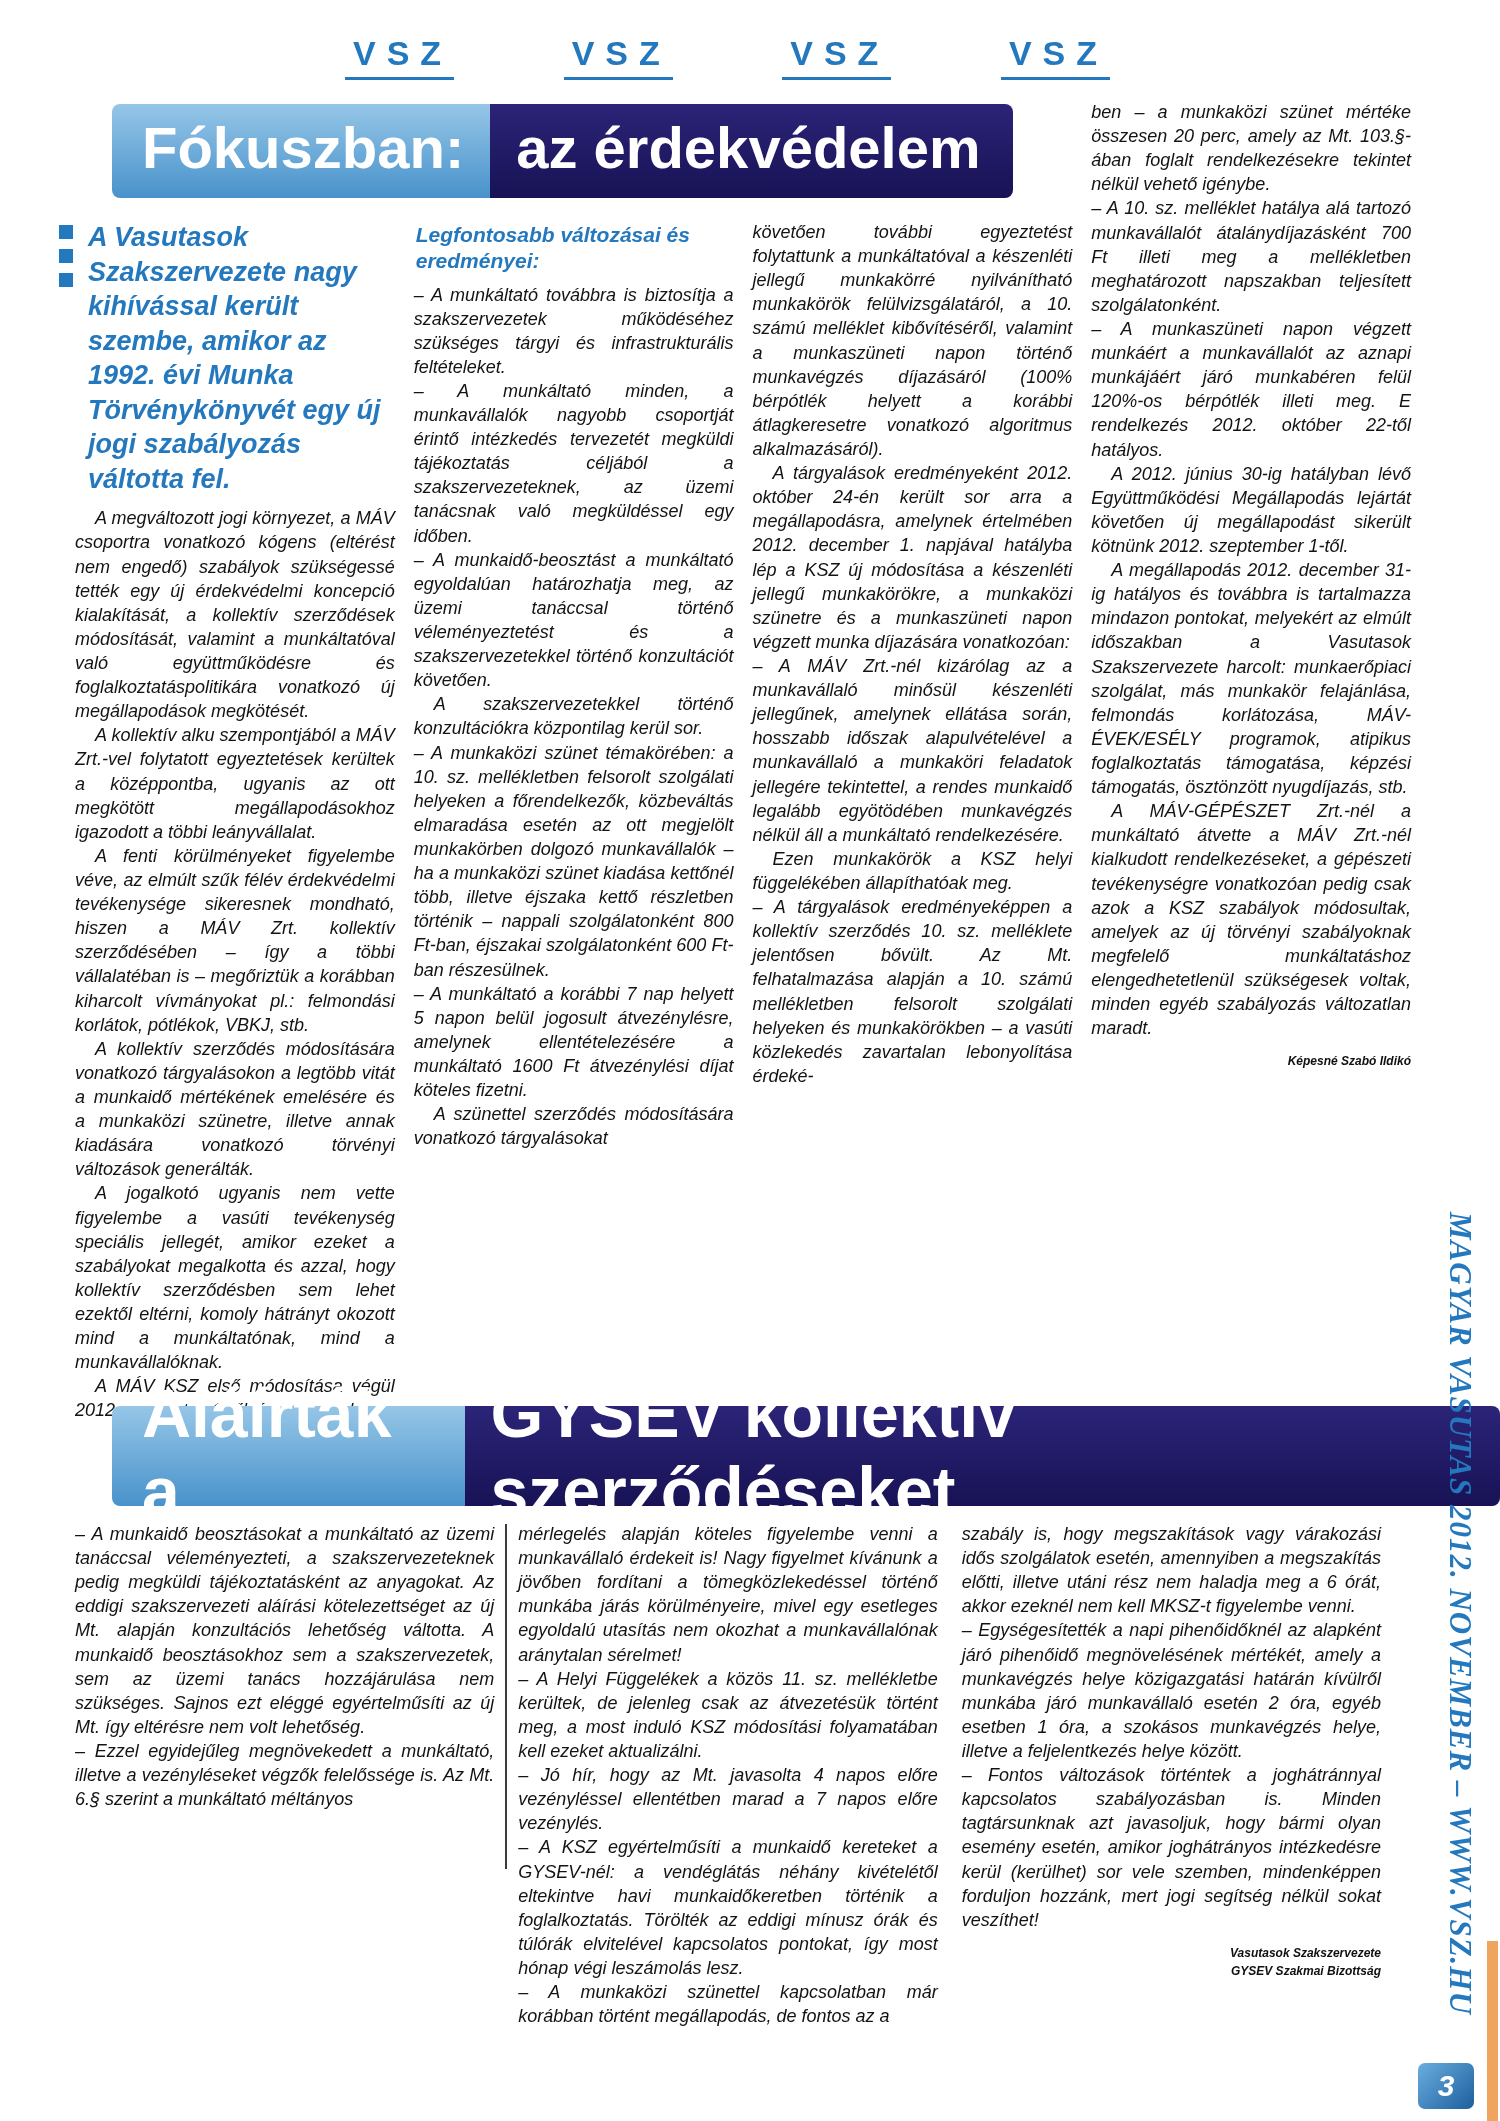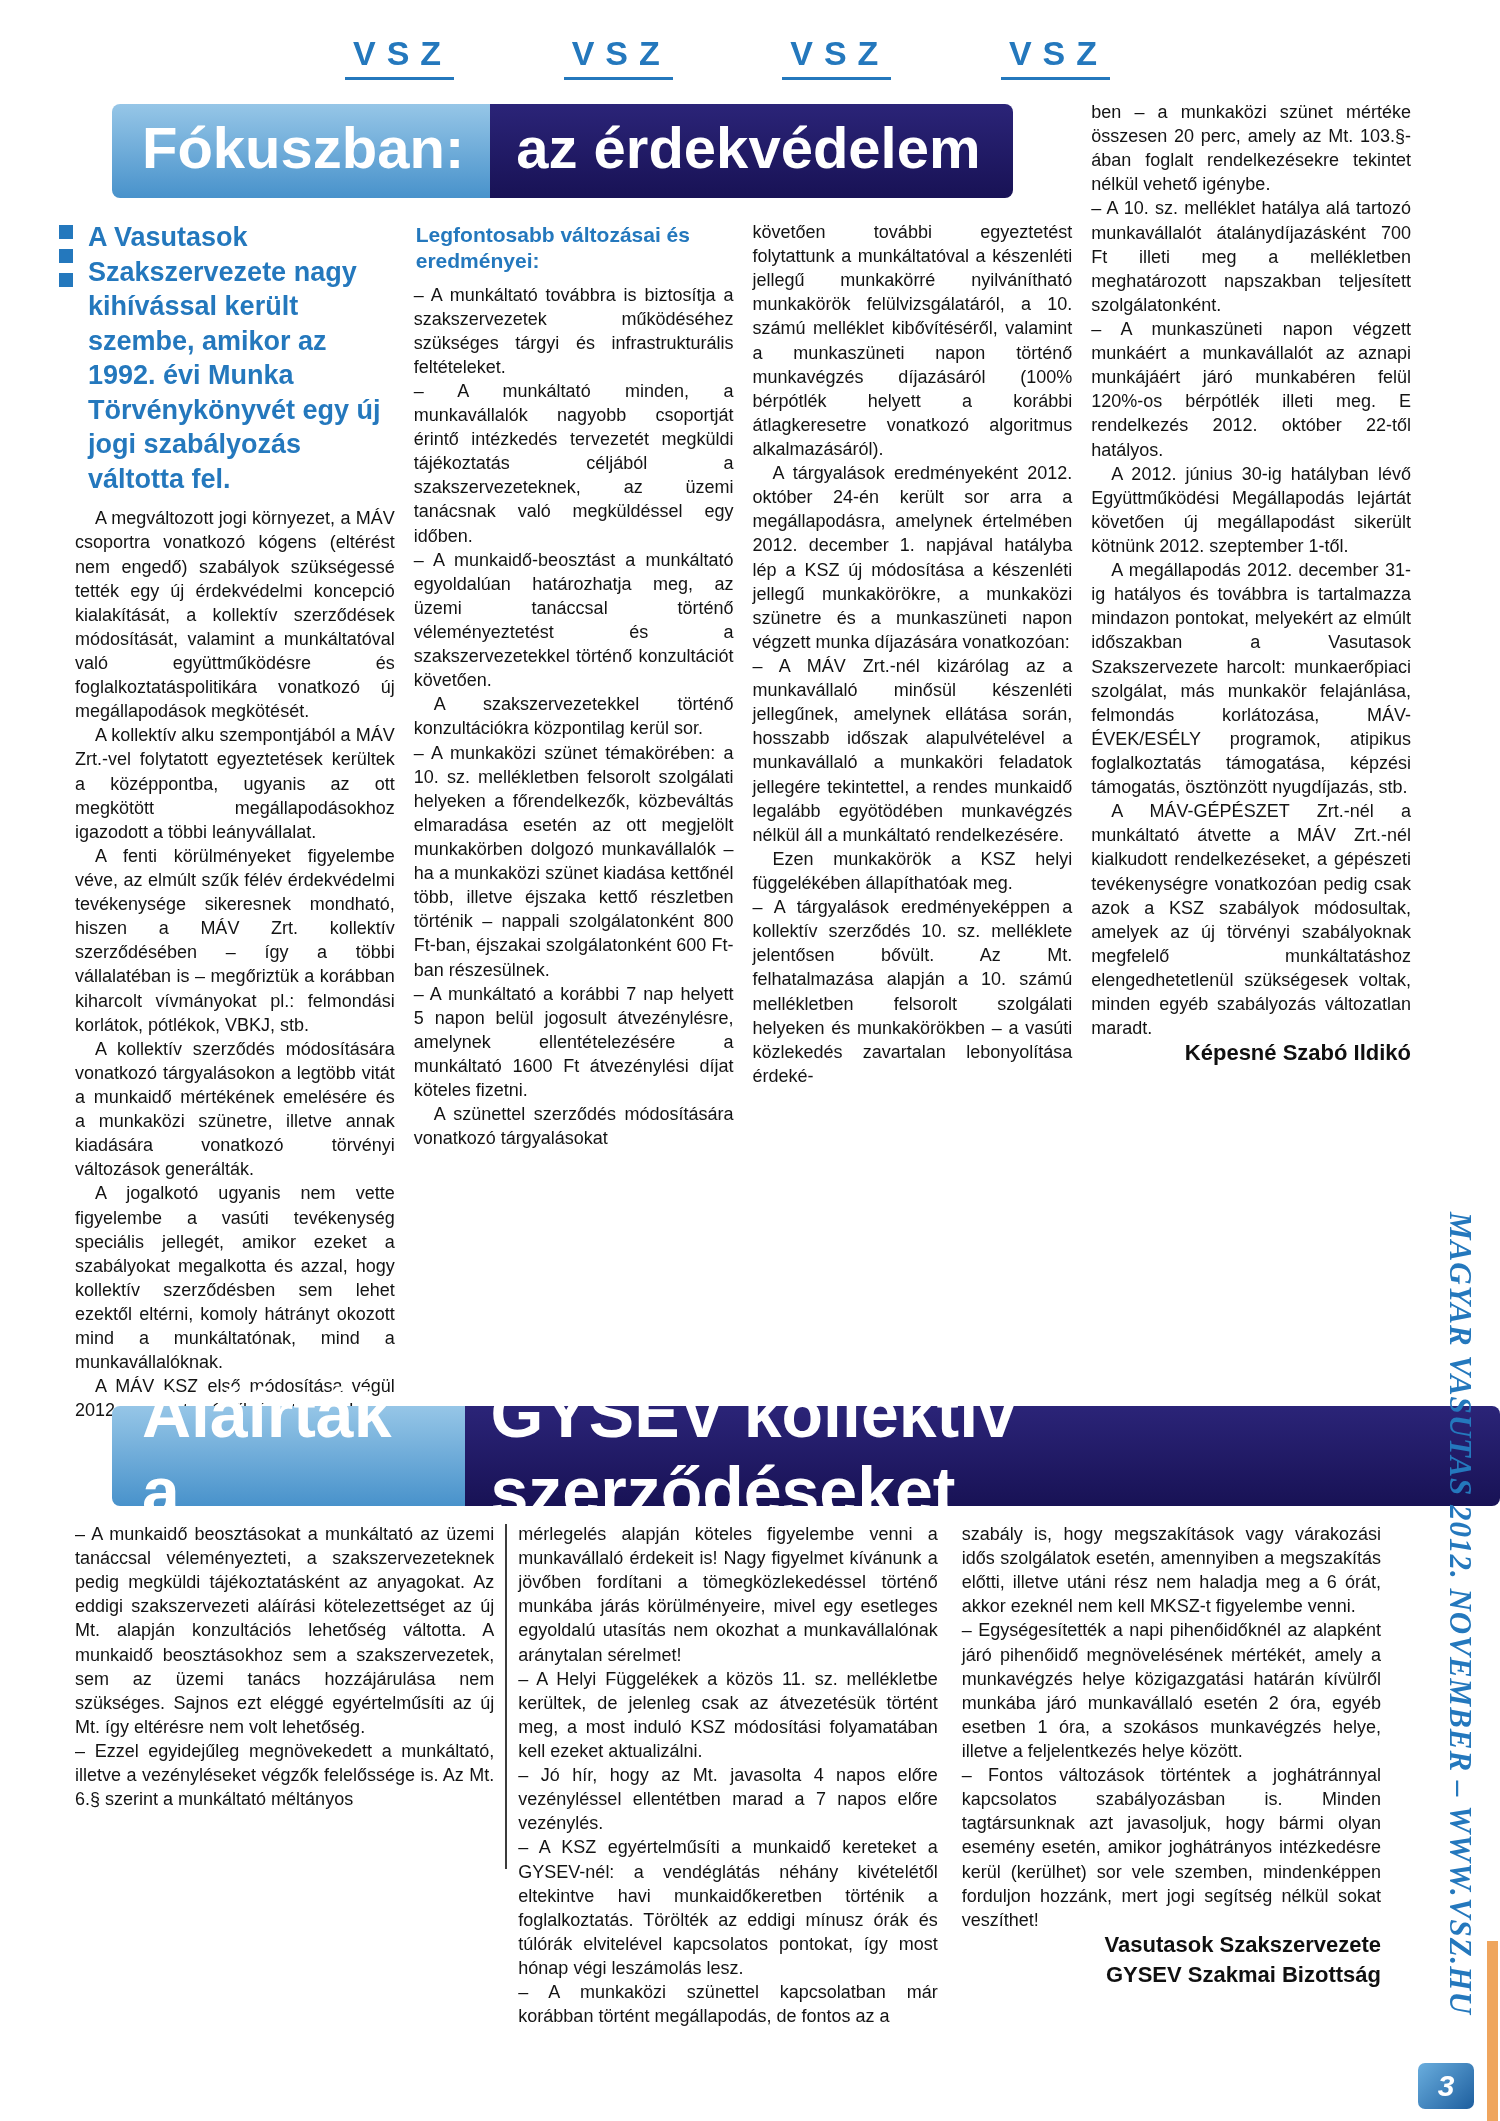--- a/index.html
+++ b/index.html
@@ -35,21 +35,21 @@
     display: flex; align-items: center;
     padding: 0 32px 8px 26px;
     border-radius: 0 8px 8px 0;
   }
   .banner1 { top: 104px; left: 112px; height: 94px; font-size: 58px; border-radius: 28px; }
   .banner2 { top: 1406px; left: 112px; height: 100px; font-size: 68px; }
 
   
   .a1cols { position: absolute; top: 220px; left: 75px; width: 1336px; display: flex; gap: 19px; }
   .a2cols { position: absolute; top: 1522px; left: 75px; width: 1306px; display: flex; gap: 24px; }
-  .col { flex: 1; position: relative; min-width: 0; }
+  .col { flex: 1; position: relative; min-width: 0; font-style: italic; }
   .col-raised { margin-top: -120px; }
 
   .para {
     margin: 0; font-size: 18px; line-height: 1.34;
     text-align: justify; color: #131313; text-indent: 20px;
     hyphens: auto; -webkit-hyphens: auto;
   }
   .para.dash { text-indent: 0; }
   .cont .para:first-child { text-indent: 0; }
 
@@ -57,21 +57,21 @@
     position: relative; margin: 0 0 10px 0; padding-left: 13px;
     font-weight: bold; color: #2478bd; text-align: left;
   }
   .lead1 { font-size: 27px; line-height: 1.28; }
   .lead2 { font-size: 22px; line-height: 1.3; }
   .squares { position: absolute; left: -16px; top: 5px; display: flex; flex-direction: column; gap: 10px; }
   .squares i { width: 14px; height: 14px; background: #2478bd; display: block; }
 
   .subhead { font-size: 21px; font-weight: bold; color: #2478bd; margin: 2px 2px 8px; line-height: 1.25; }
 
-  .sig { font-size: 22px; font-weight: bold; color: #101010; text-align: right; margin: 0 0 0; }
+  .sig { font-size: 12px; font-weight: bold; color: #101010; text-align: right; margin: 14px 0 0; }
   .sig2 { margin-top: 4px; }
 
   .col-rule { position: absolute; left: -13px; top: 2px; width: 2px; height: 345px; background: #3c3c3c; }
 
   
   .v-strip {
     position: absolute; top: 1212px; right: 22px; height: 850px;
     writing-mode: vertical-rl; white-space: nowrap;
     font-family: "Liberation Serif", serif; font-style: italic; font-weight: bold;
     font-size: 31px; color: #2478bd; letter-spacing: 1px;

